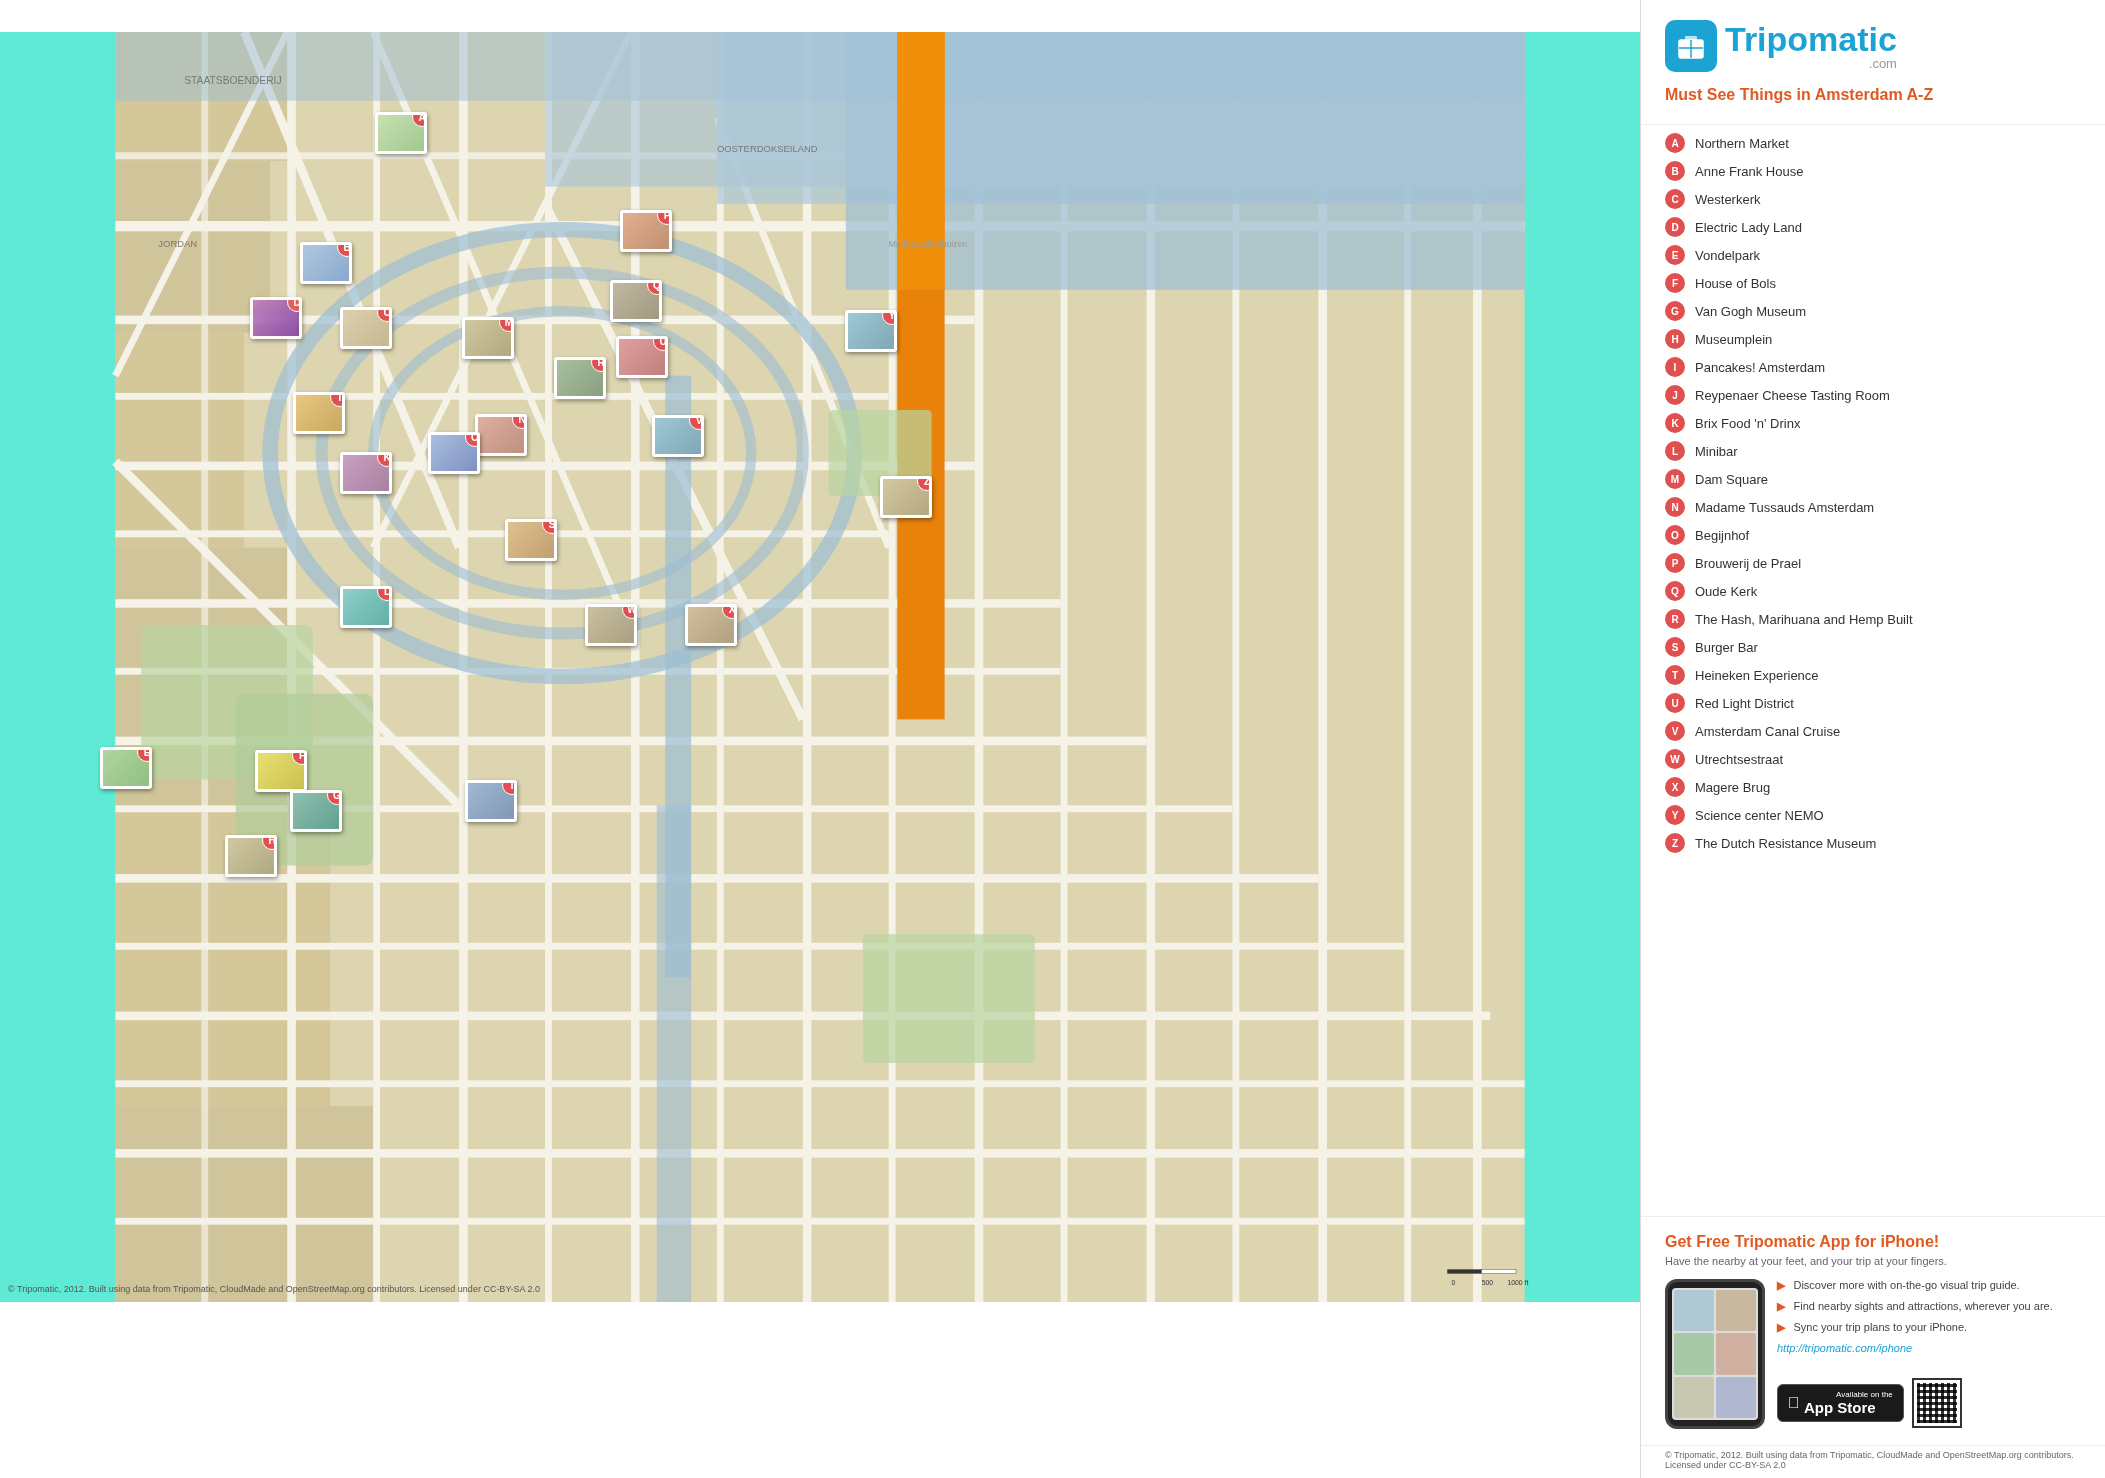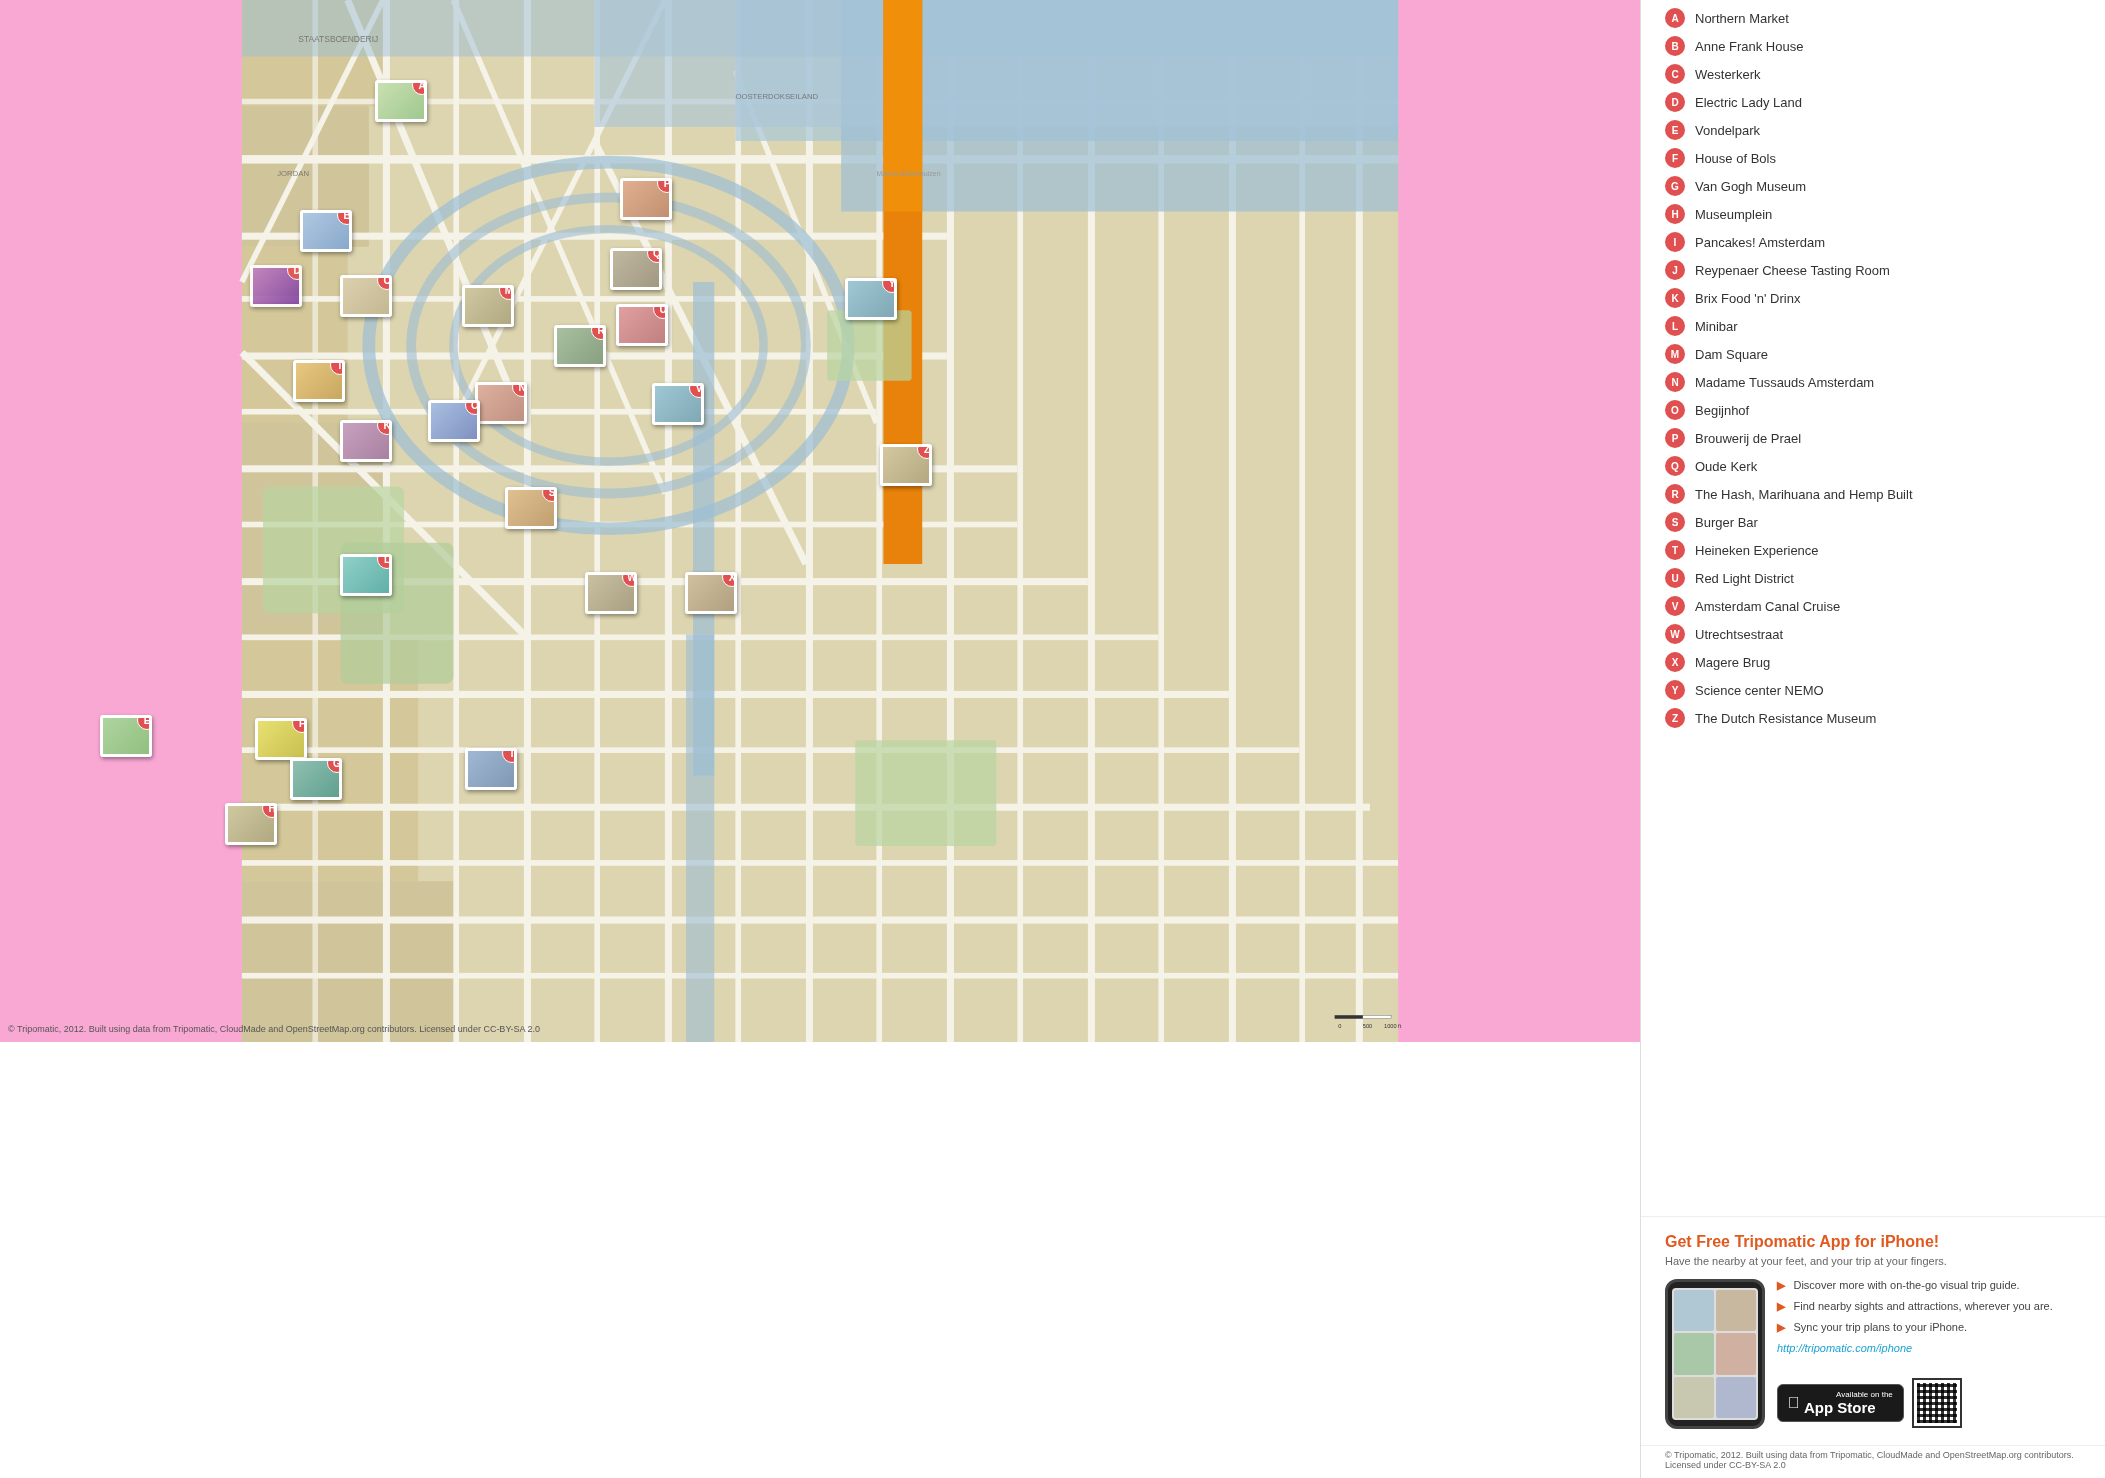--- a/index.html
+++ b/index.html
@@ -7,24 +7,25 @@
       width: 2105px;
       height: 1478px;
       overflow: hidden;
       font-family: Arial, Helvetica, sans-serif;
       display: flex;
     }
 
     
     #map-section {
       width: 1640px;
-      height: 1042px;
+      height: 1270px;
       position: relative;
-      background-color: #f9a8d4;
+      background-color: #5eead4;
       overflow: hidden;
+      margin-top: 32px;
     }
 
     
     .marker {
       position: absolute;
       display: flex;
       flex-direction: column;
       align-items: center;
       cursor: pointer;
       z-index: 10;
@@ -566,20 +567,39 @@
     </div>
   </div>
 
   <div style="position:absolute;bottom:8px;left:8px;font-size:9px;color:#555;z-index:20;">
     © Tripomatic, 2012. Built using data from Tripomatic, CloudMade and OpenStreetMap.org contributors. Licensed under CC-BY-SA 2.0
   </div>
 </div>
 
 <div id="sidebar">
 
+  <div id="sidebar-header">
+    <div id="logo-area">
+      <div id="logo-icon">
+
+        <svg width="36" height="36" viewBox="0 0 36 36" fill="none">
+          <rect x="6" y="12" width="24" height="18" rx="2" fill="white"></rect>
+          <rect x="12" y="8" width="12" height="6" rx="1" fill="white" opacity="0.7"></rect>
+          <rect x="6" y="12" width="24" height="18" rx="2" fill="none" stroke="white" stroke-width="1.5"></rect>
+          <line x1="18" y1="12" x2="18" y2="30" stroke="#1ba3d4" stroke-width="1.5"></line>
+          <line x1="6" y1="20" x2="30" y2="20" stroke="#1ba3d4" stroke-width="1.5"></line>
+        </svg>
+      </div>
+      <div id="logo-text">
+        <span id="logo-name" style="font-size:34px;font-weight:bold;color:#1ba3d4;line-height:1;">Tripomatic</span>
+        <span id="logo-dot-com" style="font-size:13px;color:#999;text-align:right;">.com</span>
+      </div>
+    </div>
+    <div id="page-title-text" style="font-size:16px;color:#e05a20;font-weight:bold;">Must See Things in Amsterdam A-Z</div>
+  </div>
 
   <div id="attractions-list">
   <div class="attraction-item">
         <div class="attraction-badge">A</div>
         <span class="attraction-name">Northern Market</span>
       </div>
       <div class="attraction-item">
         <div class="attraction-badge">B</div>
         <span class="attraction-name">Anne Frank House</span>
       </div>

